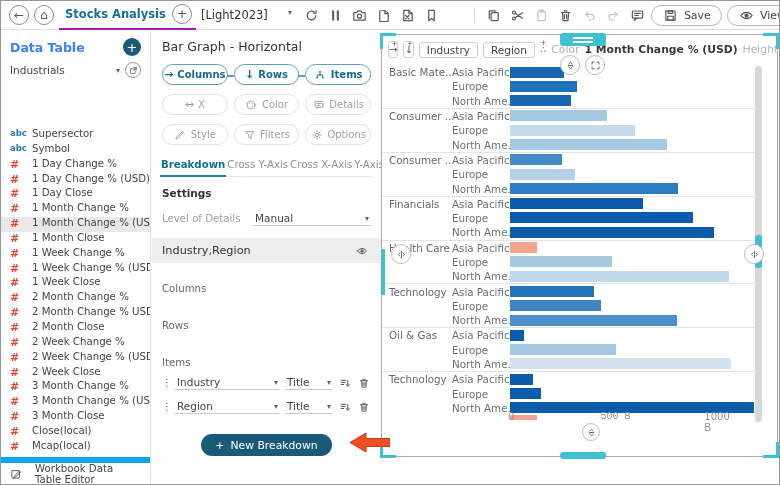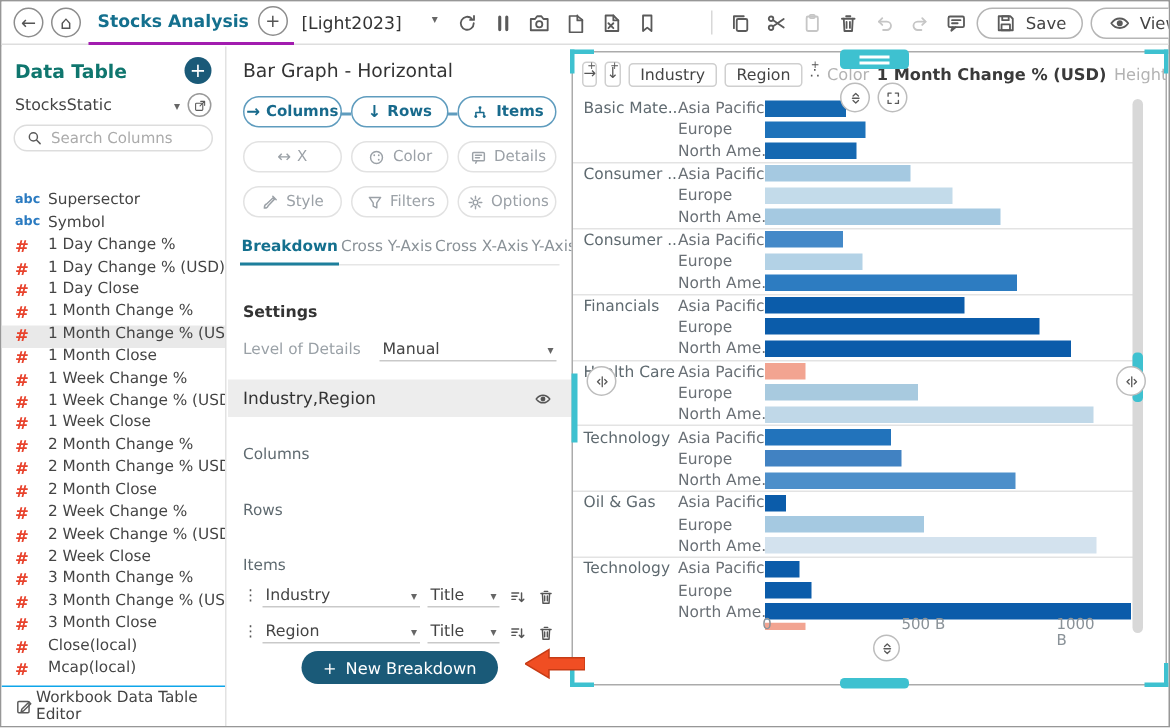--- a/index.html
+++ b/index.html
@@ -21,55 +21,55 @@
   .theme{margin-left:auto;font-size:11.5px;color:#333;display:flex;gap:20px;white-space:nowrap}
   .caret{font-size:8px;color:#666}
   .tb-icons{display:flex;align-items:center;gap:7px;margin-left:6px}
   .tbdiv{width:1px;height:16px;background:#d8d8d8;margin:0 3px}
   .pillbtn{display:flex;align-items:center;gap:5px;border:1px solid #b5b5b5;border-radius:12px;height:21px;
            padding:0 10px;font-size:11px;color:#444;background:#fff;white-space:nowrap}
 
   
   .sidebar{position:absolute;top:30px;left:0;width:150px;bottom:0;border-right:1px solid #e2e2e2;background:#fff}
   .sb-head{display:flex;align-items:center;justify-content:space-between;padding:7px 9px 4px 9px}
-  .sb-title{font-size:12.5px;font-weight:bold;color:#0f766e}
+  .sb-title{font-size:12.5px;font-weight:bold;color:#3b82f6}
   .addcirc{width:18px;height:18px;border-radius:50%;background:#1a5a78;color:#fff;font-size:13px;
            display:flex;align-items:center;justify-content:center}
   .sb-src{display:flex;align-items:center;padding:2px 9px 5px 9px;gap:5px}
   .sb-src .nm{font-size:10.5px;color:#444;flex:1}
   .popout{width:16px;height:16px;border:1px solid #9a9a9a;border-radius:50%;display:flex;align-items:center;justify-content:center;color:#666}
   .popout svg{width:9px;height:9px}
   .sb-search{margin:0 8px 4px 8px;height:18px;border:1px solid #ddd;border-radius:9px;display:flex;
              align-items:center;padding:0 7px;gap:5px}
   .sb-search input{border:none;outline:none;font-size:10px;color:#444;width:100%;font-family:inherit;background:transparent}
   .sb-search input::placeholder{color:#ababab}
   .fieldlist{position:absolute;top:97px;left:0;right:0;bottom:28px;overflow:hidden}
   .frow{display:flex;align-items:flex-start;height:14.85px;padding-left:9px;gap:4px;font-size:10.2px;color:#454545;white-space:nowrap}
   .frow.hl{background:#e9e9e9}
   .fic{width:18px;flex:0 0 18px;text-align:left;font-weight:bold}
   .fic.t{color:#2b7bc1;font-size:8.5px}
   .fic.n{color:#e8432d;font-size:11px}
-  .sb-foot{position:absolute;bottom:0;left:0;right:0;height:27px;border-top:1px solid #0ea5e9;display:flex;
-           align-items:center;gap:2px;padding:0 9px;font-size:10.2px;color:#444;background:#fff}
+  .sb-foot{position:absolute;bottom:0;left:0;right:0;height:27px;border-top:6px solid #0ea5e9;display:flex;
+           align-items:center;gap:13px;padding:0 9px;font-size:10.2px;color:#444;background:#fff}
 
   
   .mid{position:absolute;top:30px;left:151px;width:229px;bottom:0;background:#fff;padding:6px 10px}
   .vtitle{font-size:12.5px;color:#333;margin:2px 0 10px 0}
   .pillrow{display:flex;gap:6px;margin-bottom:9px;position:relative}
   .spill{flex:1;height:21px;border:1px solid #e2e2e2;border-radius:11px;display:flex;align-items:center;
          justify-content:center;gap:4px;font-size:10px;color:#9ba1a7;background:#fff;position:relative}
   .spill .ic{color:#9ba1a7;width:13px;height:13px}.spill .ic svg{width:12px;height:12px}
   .spill .ar{font-size:11px}
   .pillrow.active .spill{border:1.5px solid #5f9cbe;color:#186a8c;font-weight:bold}
   .pillrow.active .spill .ic,.pillrow.active .spill .ar{color:#186a8c}
   .pillrow.active .spill:not(:last-child)::after{content:"";position:absolute;right:-7px;top:50%;width:7px;height:2px;background:#5f9cbe}
   .tabs{display:flex;justify-content:space-between;border-bottom:1px solid #e6e6e6;margin:10px -2px 0 -2px}
   .tab{font-size:10.2px;color:#8a9298;padding:4px 1px 5px 1px;white-space:nowrap}
   .tab.on{color:#14708e;font-weight:bold;border-bottom:2px solid #1d7f9c;margin-bottom:-1px}
-  .settings{font-size:10.5px;font-weight:bold;color:#333;margin:25px 0 12px 0}
+  .settings{font-size:10.5px;font-weight:bold;color:#333;margin:10px 0 12px 0}
   .lodrow{display:flex;align-items:center;margin-bottom:12px}
   .lodlab{flex:1;font-size:10.2px;color:#9aa1a7}
   .usel{display:flex;align-items:center;border-bottom:1px solid #c9c9c9;font-size:10.5px;color:#444;
         justify-content:space-between;padding:1px 2px}
   .lodrow .usel{width:118px}
   .band{margin:0 -10px;background:#ededed;height:25px;display:flex;align-items:center;
         justify-content:space-between;padding:0 12px 0 10px;font-size:11.3px;color:#333}
   .band .ic{color:#555}
   .seclab{font-size:10.2px;color:#5f6a70;margin-top:20px}
   .itemrow{display:flex;align-items:center;gap:5px;margin-top:5px;height:19px}
@@ -250,39 +250,30 @@
   </div>
 
   <div class="sidebar">
     <div class="sb-head">
       <span class="sb-title">Data Table</span>
       <div class="addcirc">
           <span>+</span>
         </div>
     </div>
     <div class="sb-src">
-      <span class="nm">StocksStatic</span>
+      <span class="nm">Industrials</span>
       <span class="caret">▾</span>
       <span class="popout">
           <span class="ic">
             <svg viewBox="0 0 16 16" fill="none" stroke="currentColor" stroke-width="1.3" stroke-linecap="round" stroke-linejoin="round">
               <rect x="2.5" y="5" width="8.5" height="8.5" rx="1"></rect>
               <path d="M8.5 2.8h4.7v4.7M13.2 2.8L7.8 8.2"></path>
             </svg>
           </span>
         </span>
-    </div>
-    <div class="sb-search">
-      <span class="ic sm">
-          <svg viewBox="0 0 16 16" fill="none" stroke="currentColor" stroke-width="1.3" stroke-linecap="round" stroke-linejoin="round">
-            <circle cx="7" cy="7" r="3.6"></circle>
-            <path d="M9.8 9.8l3.2 3.2"></path>
-          </svg>
-        </span>
-      <input placeholder="Search Columns" style="">
     </div>
     <div class="fieldlist" id="fieldlist">
         <div class="frow">
           <span class="fic t">abc</span>
           <span>Supersector</span>
         </div>
         <div class="frow">
           <span class="fic t">abc</span>
           <span>Symbol</span>
         </div>
@@ -786,21 +777,21 @@
           <span class="glabel"></span>
           <span class="rlabel"></span>
           <div class="track">
             <div class="bar" style="width: 27px; background: rgb(242, 164, 145);"></div>
           </div>
         </div>
       </div>
 
     <div class="xticks" id="xticks">
         <span style="left: 0px;">0</span>
-        <span style="left: 105.603px;">500 B</span>
+        <span style="left: 105.603px; font-family: Liberation Mono, monospace;">500 B</span>
         <span style="left: 211.207px;">1000 B</span>
       </div>
     <div class="circ" style="left:200px;top:388px;width:18px;height:18px">
         <span class="ic">
           <svg viewBox="0 0 16 16" fill="none" stroke="currentColor" stroke-width="1.3" stroke-linecap="round" stroke-linejoin="round">
             <path d="M5.4 5.8L8 3.4l2.6 2.4M5.4 10.2L8 12.6l2.6-2.4"></path>
             <path d="M4.8 8h6.4"></path>
           </svg>
         </span>
       </div>

